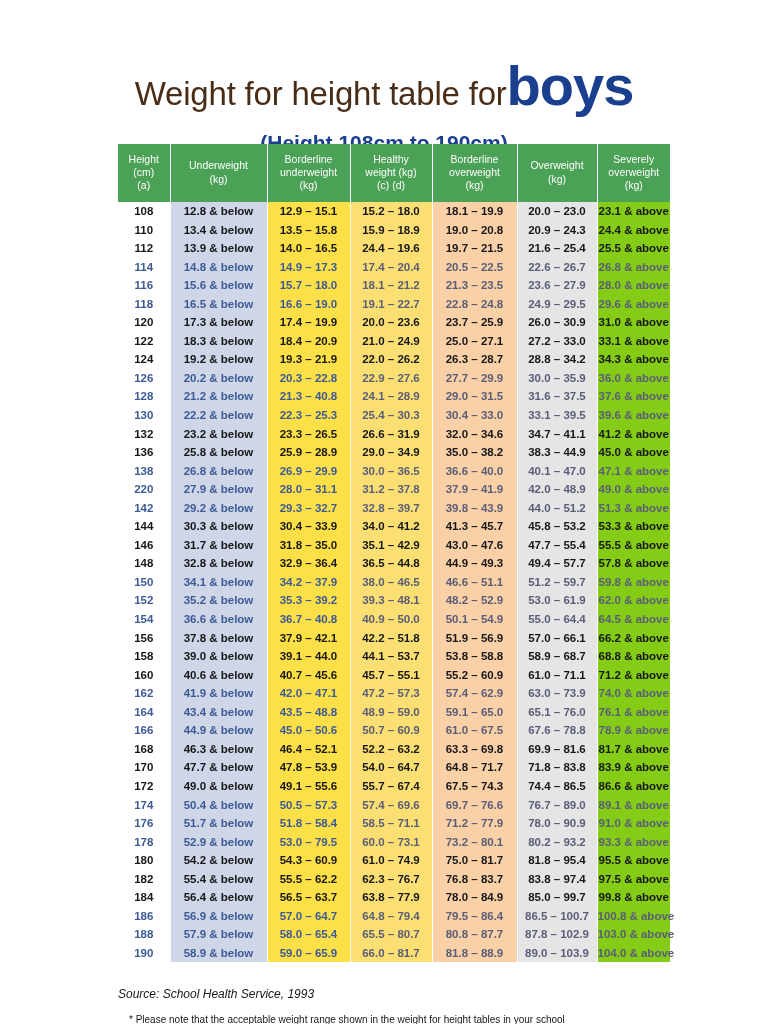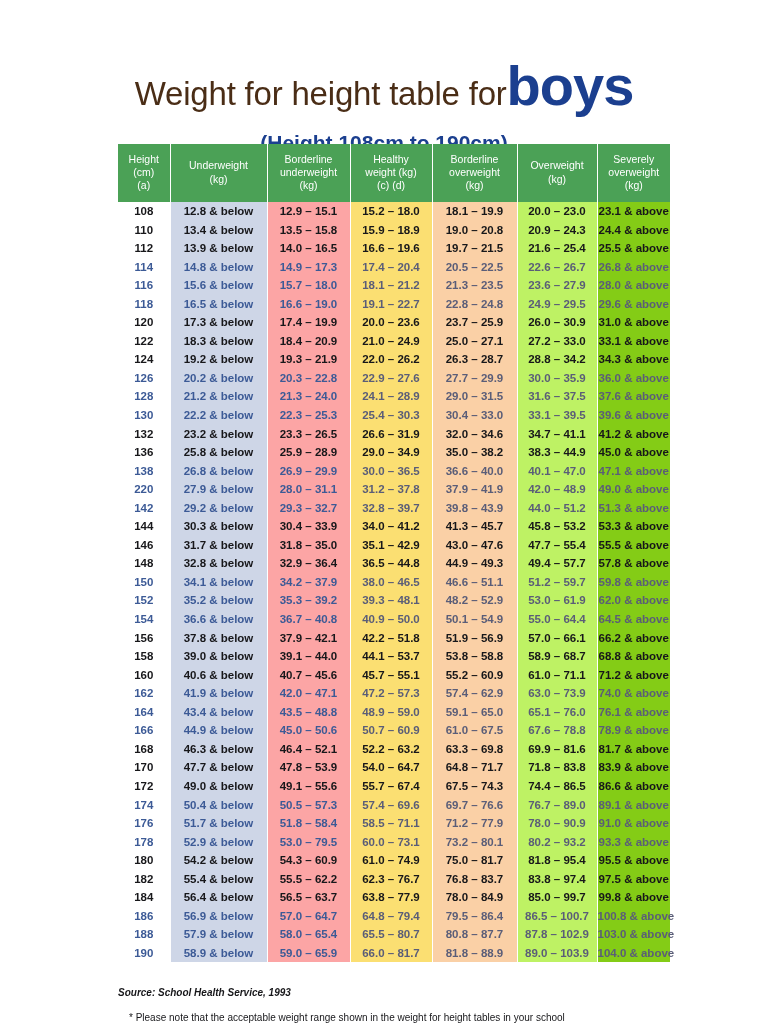--- a/index.html
+++ b/index.html
@@ -105,44 +105,44 @@
   col.c-under  { width: 97px; }
   col.c-bunder { width: 83px; }
   col.c-healthy{ width: 82px; }
   col.c-bover  { width: 85px; }
   col.c-over   { width: 80px; }
   col.c-sover  { width: 73px; }
 
   
   .col-height  { background: #ffffff; }
   .col-under   { background: #ced6e7; }
-  .col-bunder  { background: #fca5a5; }
+  .col-bunder  { background: #fde047; }
   .col-healthy { background: #fbdf72; }
   .col-bover   { background: #fad0a6; }
-  .col-over    { background: #bef264; }
+  .col-over    { background: #e5e5e5; }
   .col-sover   { background: #84cc16; }
 
   
   tr.dark td  { color: #17171a; }
   tr.blue td  { color: #3c5a96; }
   tr.blue td.col-healthy,
   tr.blue td.col-bover,
   tr.blue td.col-over,
   tr.blue td.col-sover { color: #5a5d78; }
 
   
   .footer {
     position: absolute;
     left: 118px;
     top: 986px;
     width: 600px;
   }
   .footer .source {
-    font-size: 10px;
-    font-weight: bold;
+    font-size: 12px;
+    font-weight: normal;
     font-style: italic;
     color: #17171a;
     margin: 0 0 2px 0;
     line-height: 1.35;
   }
   .footer .note {
     font-size: 10px;
     color: #17171a;
     margin: 11px;
     line-height: 1.45;
@@ -225,21 +225,21 @@
             <td class="col-bunder">13.5 – 15.8</td>
             <td class="col-healthy">15.9 – 18.9</td>
             <td class="col-bover">19.0 – 20.8</td>
             <td class="col-over">20.9 – 24.3</td>
             <td class="col-sover">24.4 &amp; above</td>
           </tr>
           <tr class="dark">
             <td class="col-height">112</td>
             <td class="col-under">13.9 &amp; below</td>
             <td class="col-bunder">14.0 – 16.5</td>
-            <td class="col-healthy">16.6 – 19.6</td>
+            <td class="col-healthy">24.4 – 19.6</td>
             <td class="col-bover">19.7 – 21.5</td>
             <td class="col-over">21.6 – 25.4</td>
             <td class="col-sover">25.5 &amp; above</td>
           </tr>
           <tr class="blue">
             <td class="col-height">114</td>
             <td class="col-under">14.8 &amp; below</td>
             <td class="col-bunder">14.9 – 17.3</td>
             <td class="col-healthy">17.4 – 20.4</td>
             <td class="col-bover">20.5 – 22.5</td>
@@ -296,21 +296,21 @@
             <td class="col-under">20.2 &amp; below</td>
             <td class="col-bunder">20.3 – 22.8</td>
             <td class="col-healthy">22.9 – 27.6</td>
             <td class="col-bover">27.7 – 29.9</td>
             <td class="col-over">30.0 – 35.9</td>
             <td class="col-sover">36.0 &amp; above</td>
           </tr>
           <tr class="blue">
             <td class="col-height">128</td>
             <td class="col-under">21.2 &amp; below</td>
-            <td class="col-bunder">21.3 – 24.0</td>
+            <td class="col-bunder">21.3 – 40.8</td>
             <td class="col-healthy">24.1 – 28.9</td>
             <td class="col-bover">29.0 – 31.5</td>
             <td class="col-over">31.6 – 37.5</td>
             <td class="col-sover">37.6 &amp; above</td>
           </tr>
           <tr class="blue">
             <td class="col-height">130</td>
             <td class="col-under">22.2 &amp; below</td>
             <td class="col-bunder">22.3 – 25.3</td>
             <td class="col-healthy">25.4 – 30.3</td>

